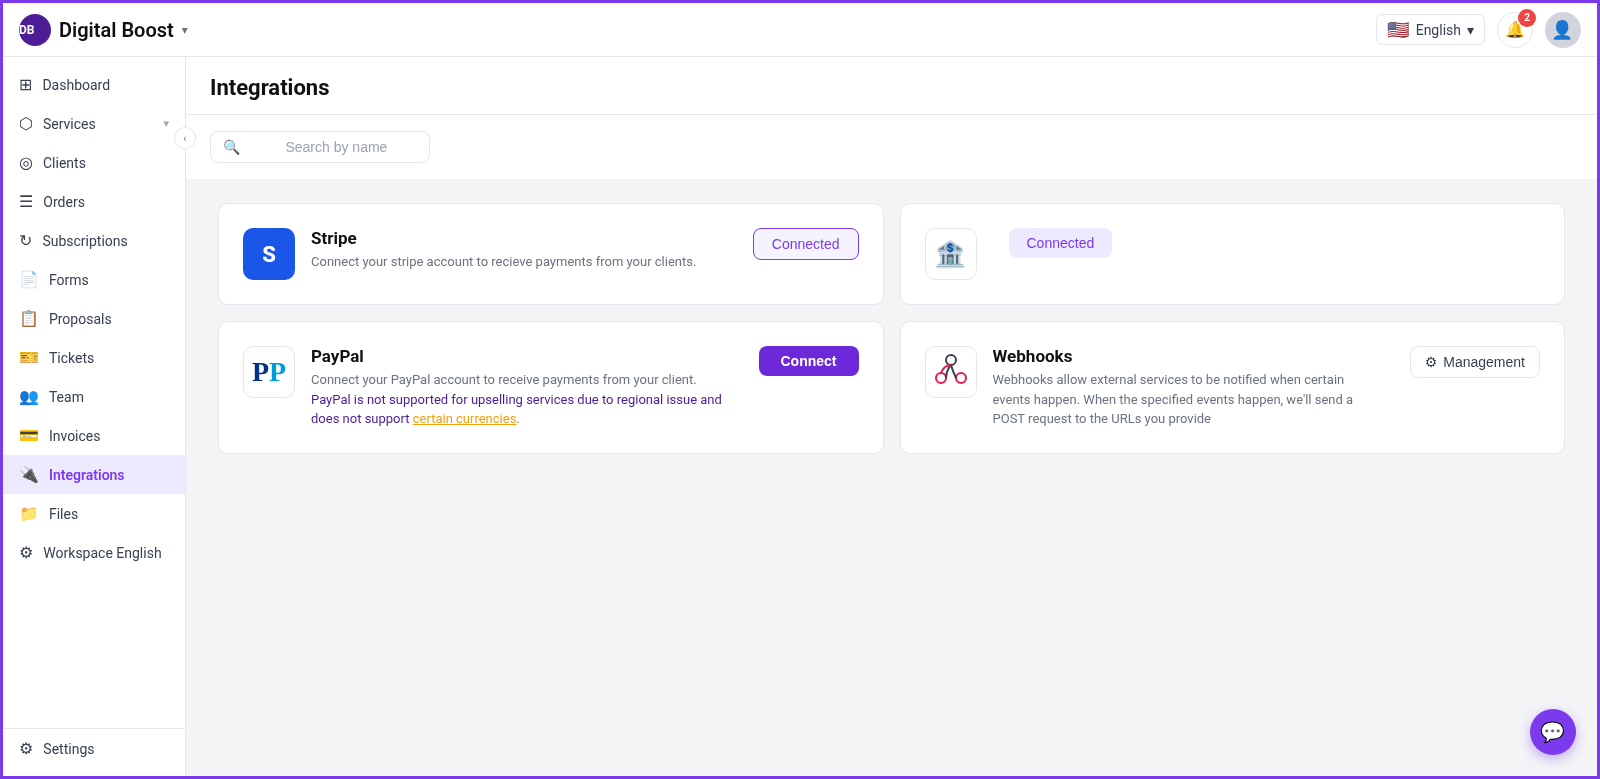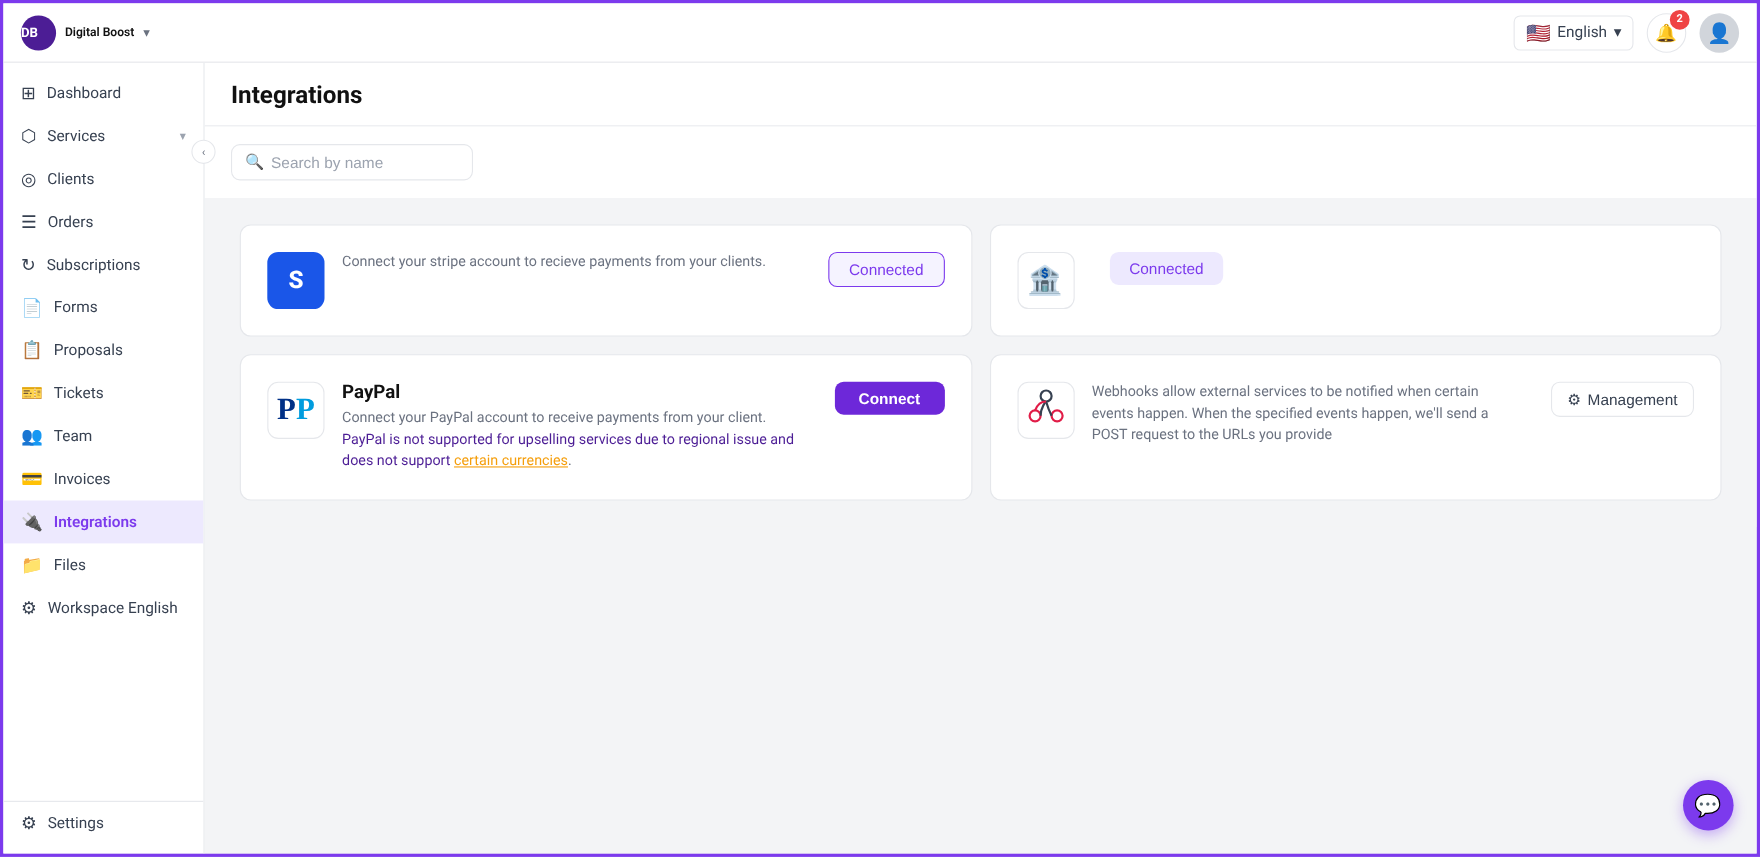--- a/index.html
+++ b/index.html
@@ -36,21 +36,21 @@
       height: 32px;
       border-radius: 50%;
       background: #4c1d95;
       display: flex;
       align-items: center;
       color: #fff;
       font-size: 12px;
       font-weight: bold;
     }
     .brand-name {
-      font-size: 11px;
+      font-size: 20px;
       font-weight: 600;
       color: #111;
       text-align: center;
     }
     .chevron-down-icon {
       color: #6b7280;
       font-size: 12px;
     }
     .topbar-right {
       display: flex;
@@ -212,20 +212,21 @@
       width: 220px;
       background: #fff;
     }
     .search-input-wrap input {
       border: none;
       outline: none;
       font-size: 14px;
       color: #374151;
       width: 100%;
       background: transparent;
+      margin-left: 39px;
     }
     .search-input-wrap input::placeholder {
       color: #9ca3af;
     }
     .search-icon-svg {
       color: #9ca3af;
       margin-right: 6px;
       font-size: 14px;
     }
 
@@ -500,20 +501,21 @@
       </div>
     </div>
 
     <div class="cards-grid">
 
       <div class="integration-card">
         <div class="card-icon stripe">
           <span style="font-size:22px;font-weight:800;">S</span>
         </div>
         <div class="card-body">
+          <div class="card-title">Stripe</div>
           <div class="card-desc">Connect your stripe account to recieve payments from your clients.</div>
         </div>
         <div class="card-action">
           <button class="btn-connected-outline">Connected</button>
         </div>
       </div>
 
       <div class="integration-card">
         <div class="card-icon banking">
           <span class="banking-icon-wrap">🏦</span>
@@ -545,20 +547,21 @@
               <circle cx="8" cy="26" r="5" stroke="#e11d48" stroke-width="2" fill="none"></circle>
               <circle cx="28" cy="26" r="5" stroke="#e11d48" stroke-width="2" fill="none"></circle>
               <circle cx="18" cy="8" r="5" stroke="#374151" stroke-width="2" fill="none"></circle>
               <path d="M13 26 C13 18 18 13 18 13" stroke="#374151" stroke-width="2" fill="none"></path>
               <path d="M23 26 C20 20 18 13 18 13" stroke="#374151" stroke-width="2" fill="none"></path>
               <path d="M8 21 C10 16 14 13 18 13" stroke="#e11d48" stroke-width="2" fill="none"></path>
             </svg>
           </span>
         </div>
         <div class="card-body">
+          <div class="card-title">Webhooks</div>
           <div class="card-desc">Webhooks allow external services to be notified when certain events happen. When the specified events happen, we'll send a POST request to the URLs you provide</div>
         </div>
         <div class="card-action">
           <button class="btn-management">
             <span>⚙</span>
             <span>Management</span>
           </button>
         </div>
       </div>
 

